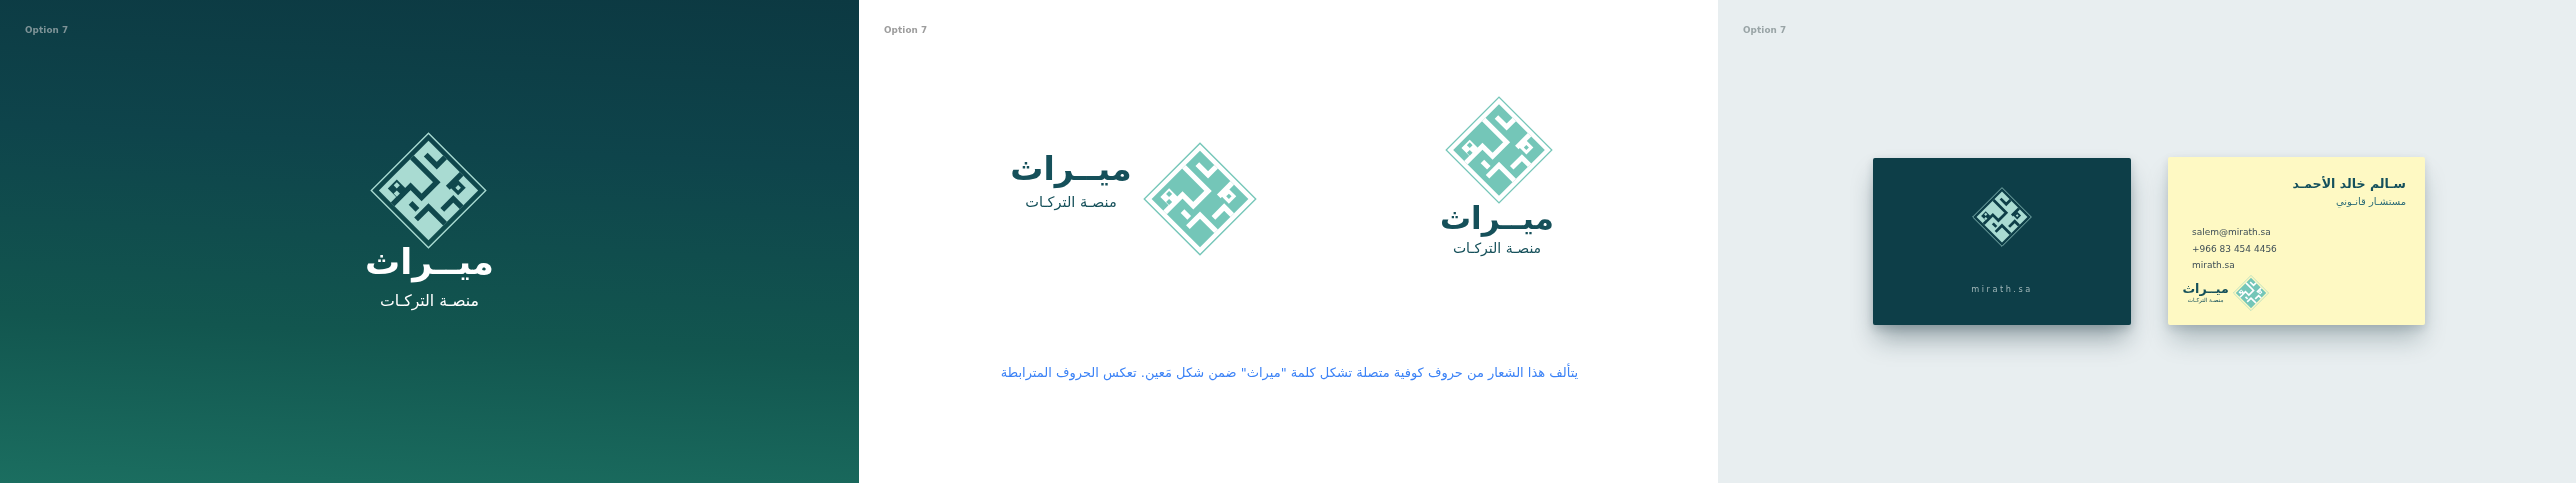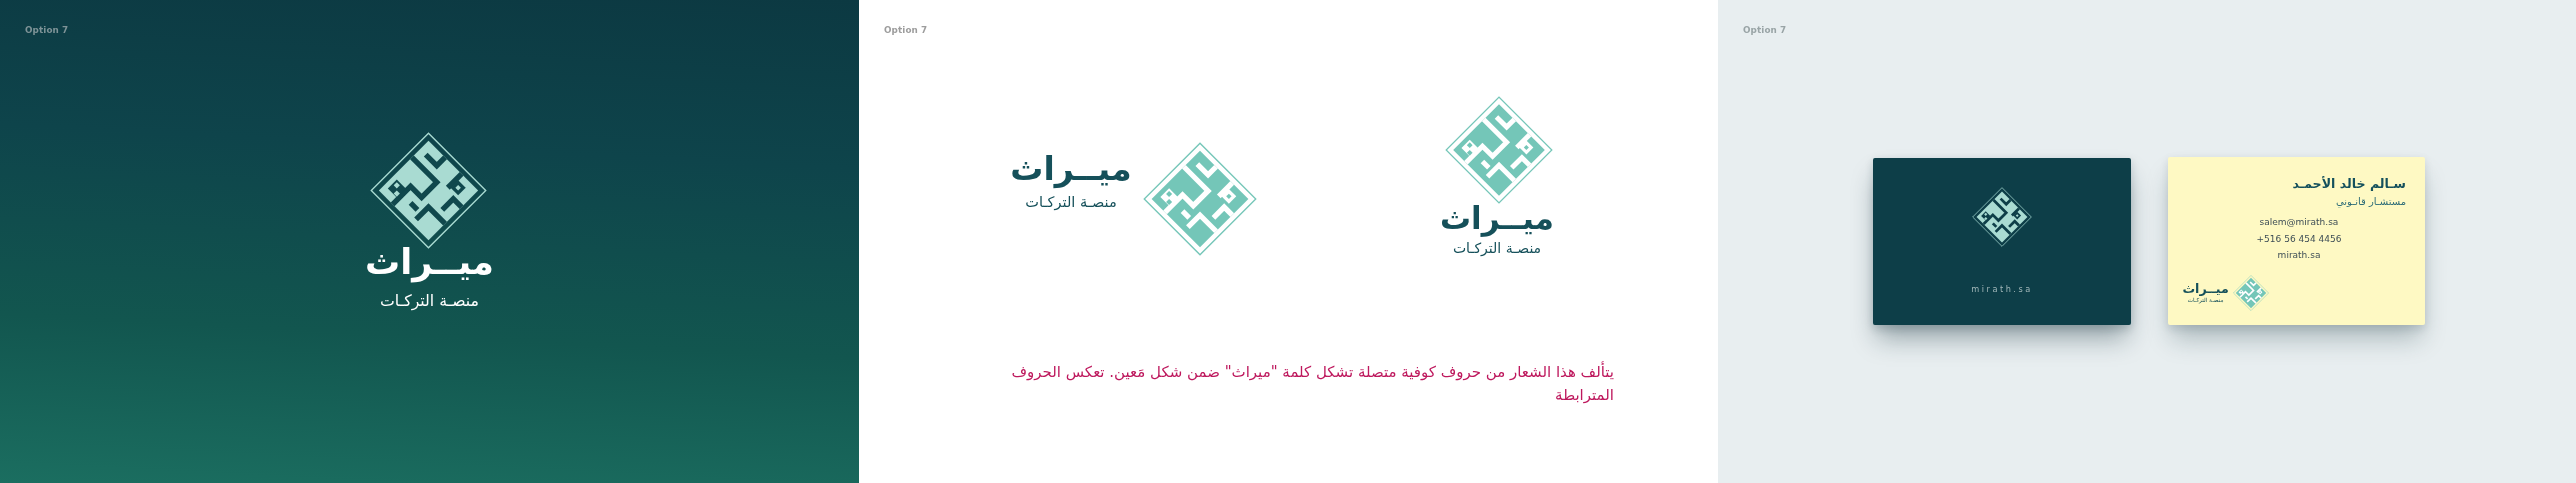--- a/index.html
+++ b/index.html
@@ -36,36 +36,36 @@
   .h-lockup-text .small { color:#15505a; font-size:14.5px; line-height:1.2; margin-top:6.3px; }
 
   
   .v-lockup-mark { position:absolute; left:586px; top:96px; }
   .v-lockup-text { position:absolute; left:567px; top:201px; width:142px; text-align:center; direction:rtl; }
   .v-lockup-text .big   { color:#15505a; font-size:31px; font-weight:700; line-height:1.1; }
   .v-lockup-text .small { color:#15505a; font-size:14px; line-height:1.2; margin-top:5px; }
 
   
   .description { position:absolute; left:106px; top:361px; width:649px; direction:rtl;
-                 text-align:right; color:#be185d; font-size:15px; line-height:23px; }
+                 text-align:center; color:#3b82f6; font-size:13px; line-height:23px; }
 
   
   .card { position:absolute; border-radius:1.9px; }
   .card-dark { left:155px; top:158px; width:258px; height:167px; background:#0d3e48;
                box-shadow:0 16.4px 24px -3.8px rgba(16,45,55,.38), 0 3.8px 8.8px rgba(16,45,55,.18); }
   .card-dark .mark { position:absolute; left:99px; top:29px; }
   .card-url { position:absolute; left:0; top:126px; width:100%; text-align:center;
               color:#a2b7b9; font-size:8.2px; letter-spacing:2.5px; }
 
   .card-white { left:450px; top:157px; width:257px; height:168px; background:#fef9c3;
                 box-shadow:0 16.4px 24px -3.8px rgba(16,45,55,.28), 0 3.8px 8.8px rgba(16,45,55,.12); }
   .cw-text { position:absolute; right:19px; top:19px; width:214px; text-align:right; }
   .cw-name  { direction:rtl; color:#14505c; font-size:12.6px; font-weight:700; line-height:1.3; }
   .cw-title { direction:rtl; color:#2e6d78; font-size:10px; line-height:1.35; margin-top:2.5px;text-align:right; }
-  .cw-contact { margin-top:6px; direction:ltr; text-align:center;
+  .cw-contact { margin-top:16px; direction:ltr; text-align:left;
                 color:#3e4e56; font-size:9px; line-height:16.4px; }
   .cw-lockup { position:absolute; left:12.6px; bottom:14px; display:flex; align-items:center; }
   .cw-lockup-text { width:50px; text-align:center; direction:rtl; margin-right:2.5px; }
   .cw-lockup-text .big   { color:#15505a; font-size:12.6px; font-weight:700; line-height:1.1; }
   .cw-lockup-text .small { color:#15505a; font-size:5.7px; line-height:1.2; margin-top:1.3px; }
 
   .hidden-defs { position:absolute; width:0; height:0; overflow:hidden; }
 </style>
 </head>
 <body>
@@ -145,21 +145,21 @@
         </svg>
       <div class="card-url">mirath.sa</div>
     </div>
 
     <div class="card card-white">
       <div class="cw-text">
         <div class="cw-name">سـالم خالد الأحمـد</div>
         <div class="cw-title">مستشـار قانـوني</div>
         <div class="cw-contact">
           <div>salem@mirath.sa</div>
-          <div>+516 56 454 4456</div>
+          <div>+966 83 454 4456</div>
           <div>mirath.sa</div>
         </div>
       </div>
       <div class="cw-lockup">
         <div class="cw-lockup-text">
           <div class="big">ميــراث</div>
           <div class="small">منصـة التركـات</div>
         </div>
         <svg class="mark" width="36" height="36" style="--mint:#74c6b8; color:#ffffff" viewBox="0 0 58 58">
             <use href="#kufic-diamond"></use>

